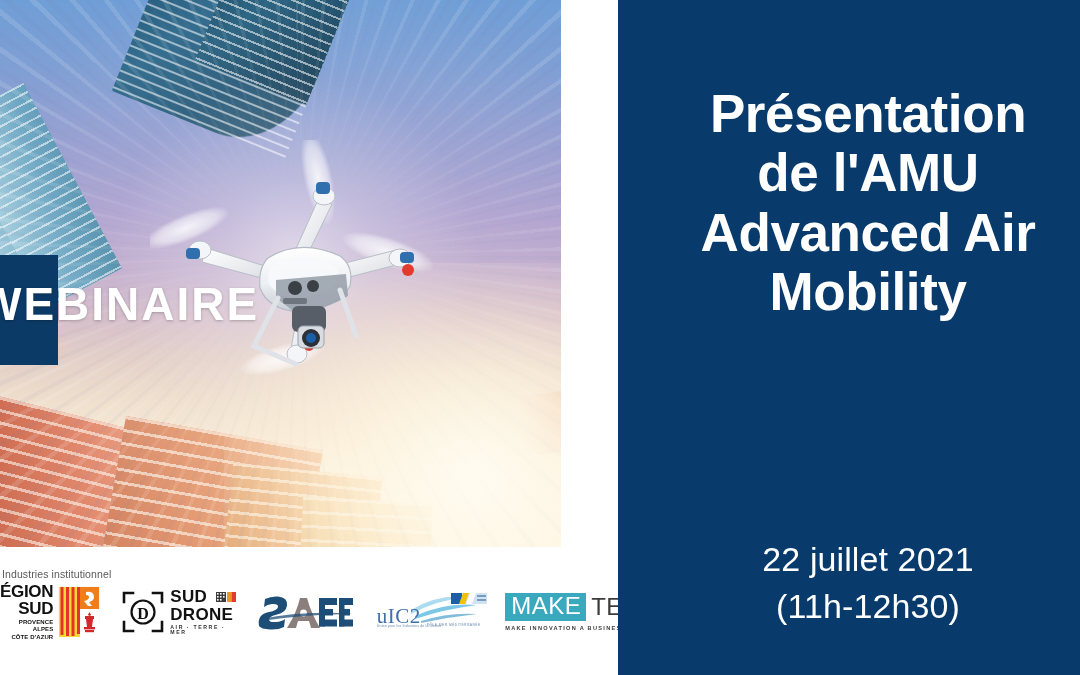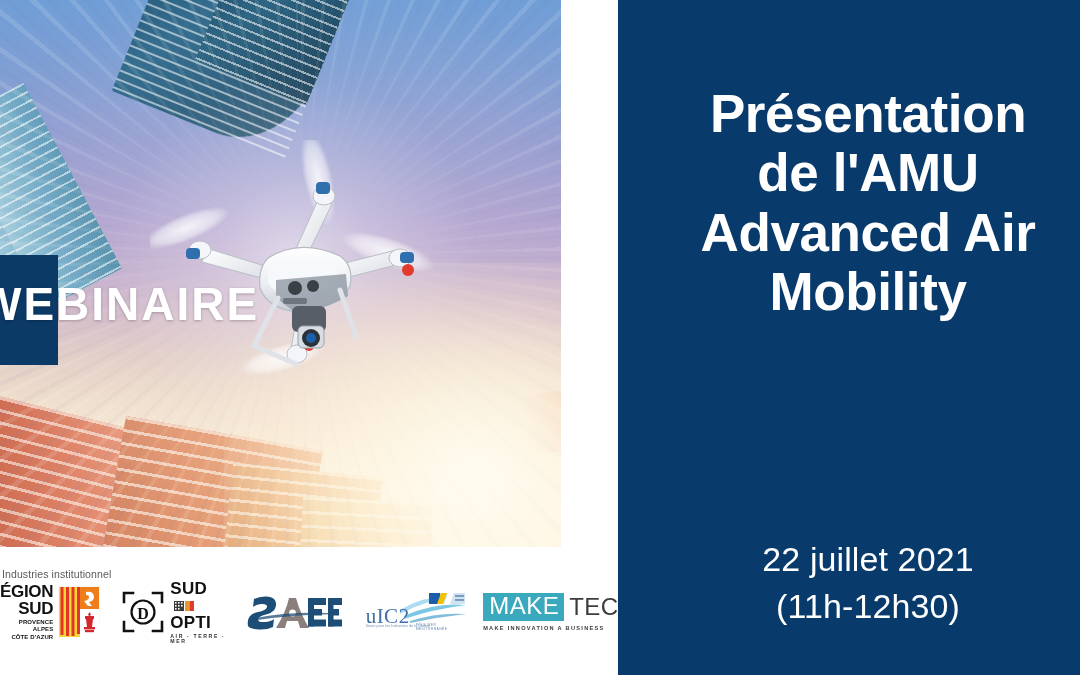--- a/index.html
+++ b/index.html
@@ -395,21 +395,21 @@
                   <rect x="4" y="4" width="1.6" height="1.6"></rect>
                     <rect x="7" y="4" width="1.6" height="1.6"></rect>
                   <rect x="1" y="7" width="1.6" height="1.6"></rect>
                     <rect x="4" y="7" width="1.6" height="1.6"></rect>
                 </g>
                 <rect x="11" y="0" width="4.5" height="10" fill="#e8972a"></rect>
                 <rect x="15.5" y="0" width="4.5" height="10" fill="#e23b2e"></rect>
               </svg>
             </span>
           </div>
-          <div class="sd-l2">OPTI</div>
+          <div class="sd-l2">DRONE</div>
           <div class="sd-l3">AIR  ·  TERRE  ·  MER</div>
         </div>
       </div>
 
       <div class="logo-safe">
         <svg viewBox="0 0 98 40" width="98" height="40">
           <path d="M2 34 q-2 -12 10 -14 q8 -1.5 9 -5 q0.5 -3.5 -6 -3 q-5 0.5 -8 3 l1 -8 q6 -3 13 -2.5 q10 1 9 9
                    q-1 7 -10 9 q-8 2 -8 5 q0 3 7 2.5 q6 -0.5 9 -3 l-1 8 q-6 3 -14 2.5 q-9 -0.5 -11 -3.5 z" fill="#1d4e77"></path>
           <path d="M30 36 q10 -16 13 -30 l7 0 q4 15 13 30 l-9 0 q-1 -4 -2 -7 l-11 0 q-1 3 -2 7 z" fill="#8a7f7c"></path>
           <circle cx="46.5" cy="21" r="3.4" fill="#ffffff"></circle>

